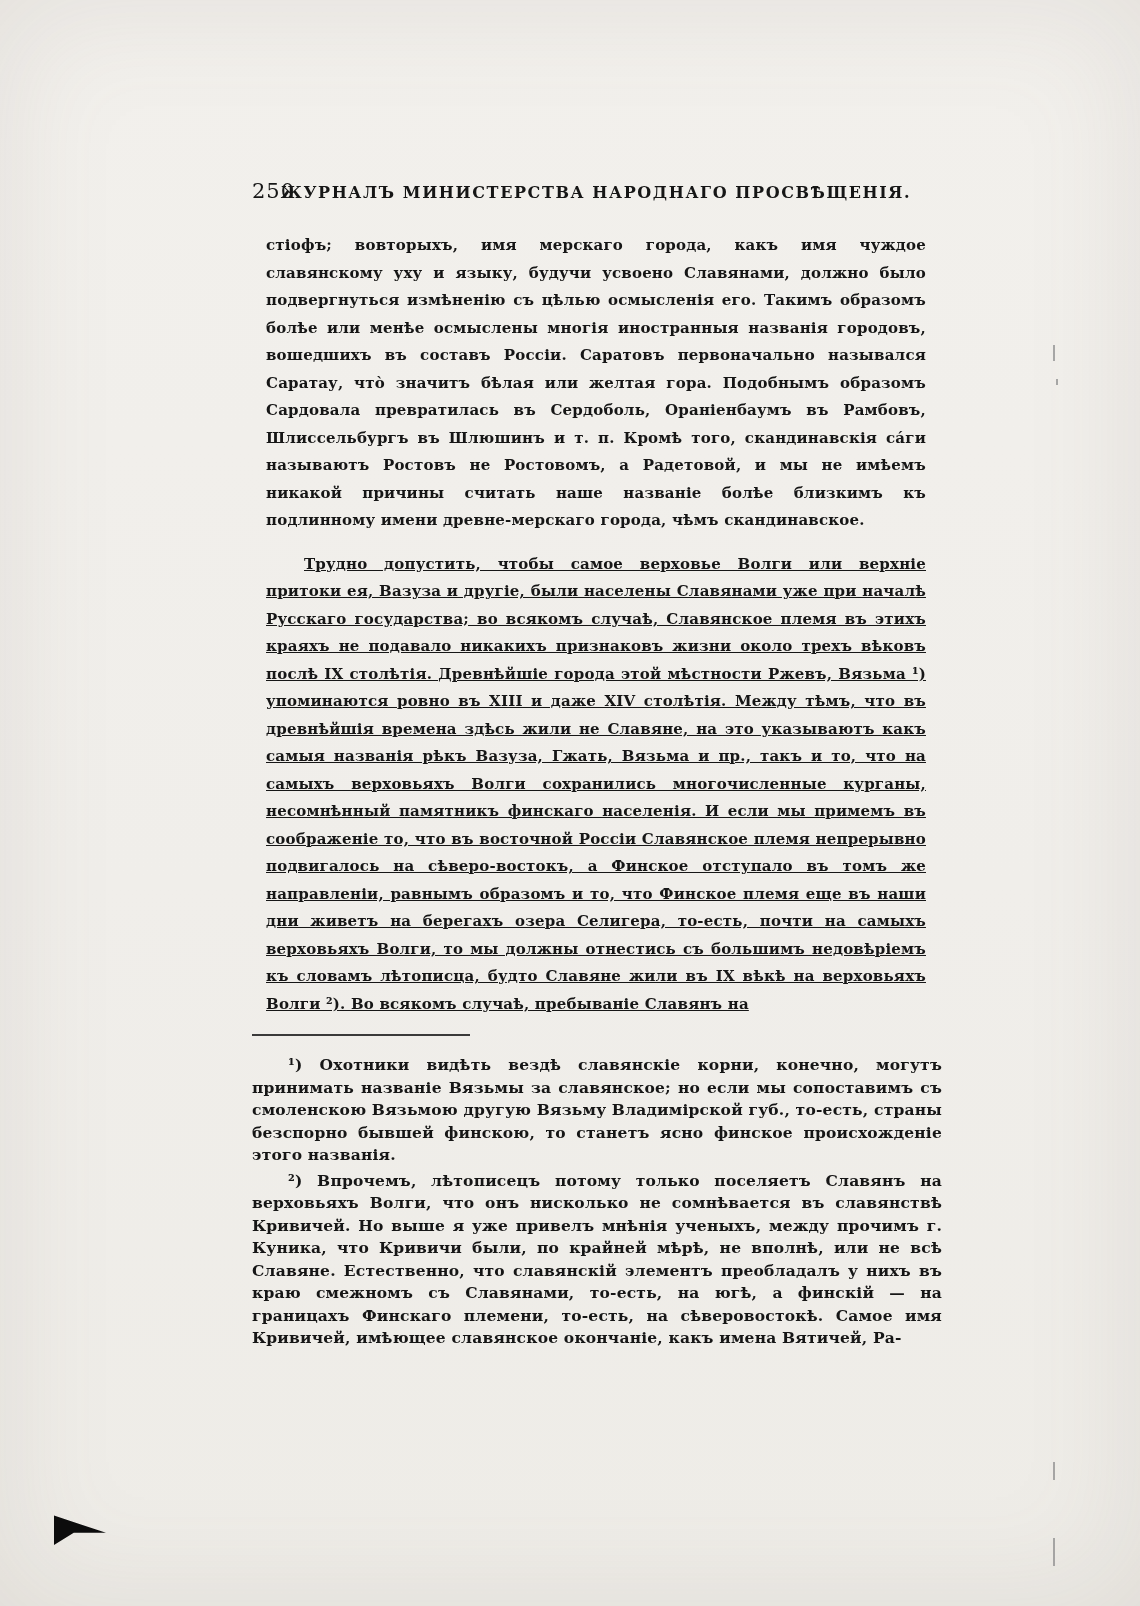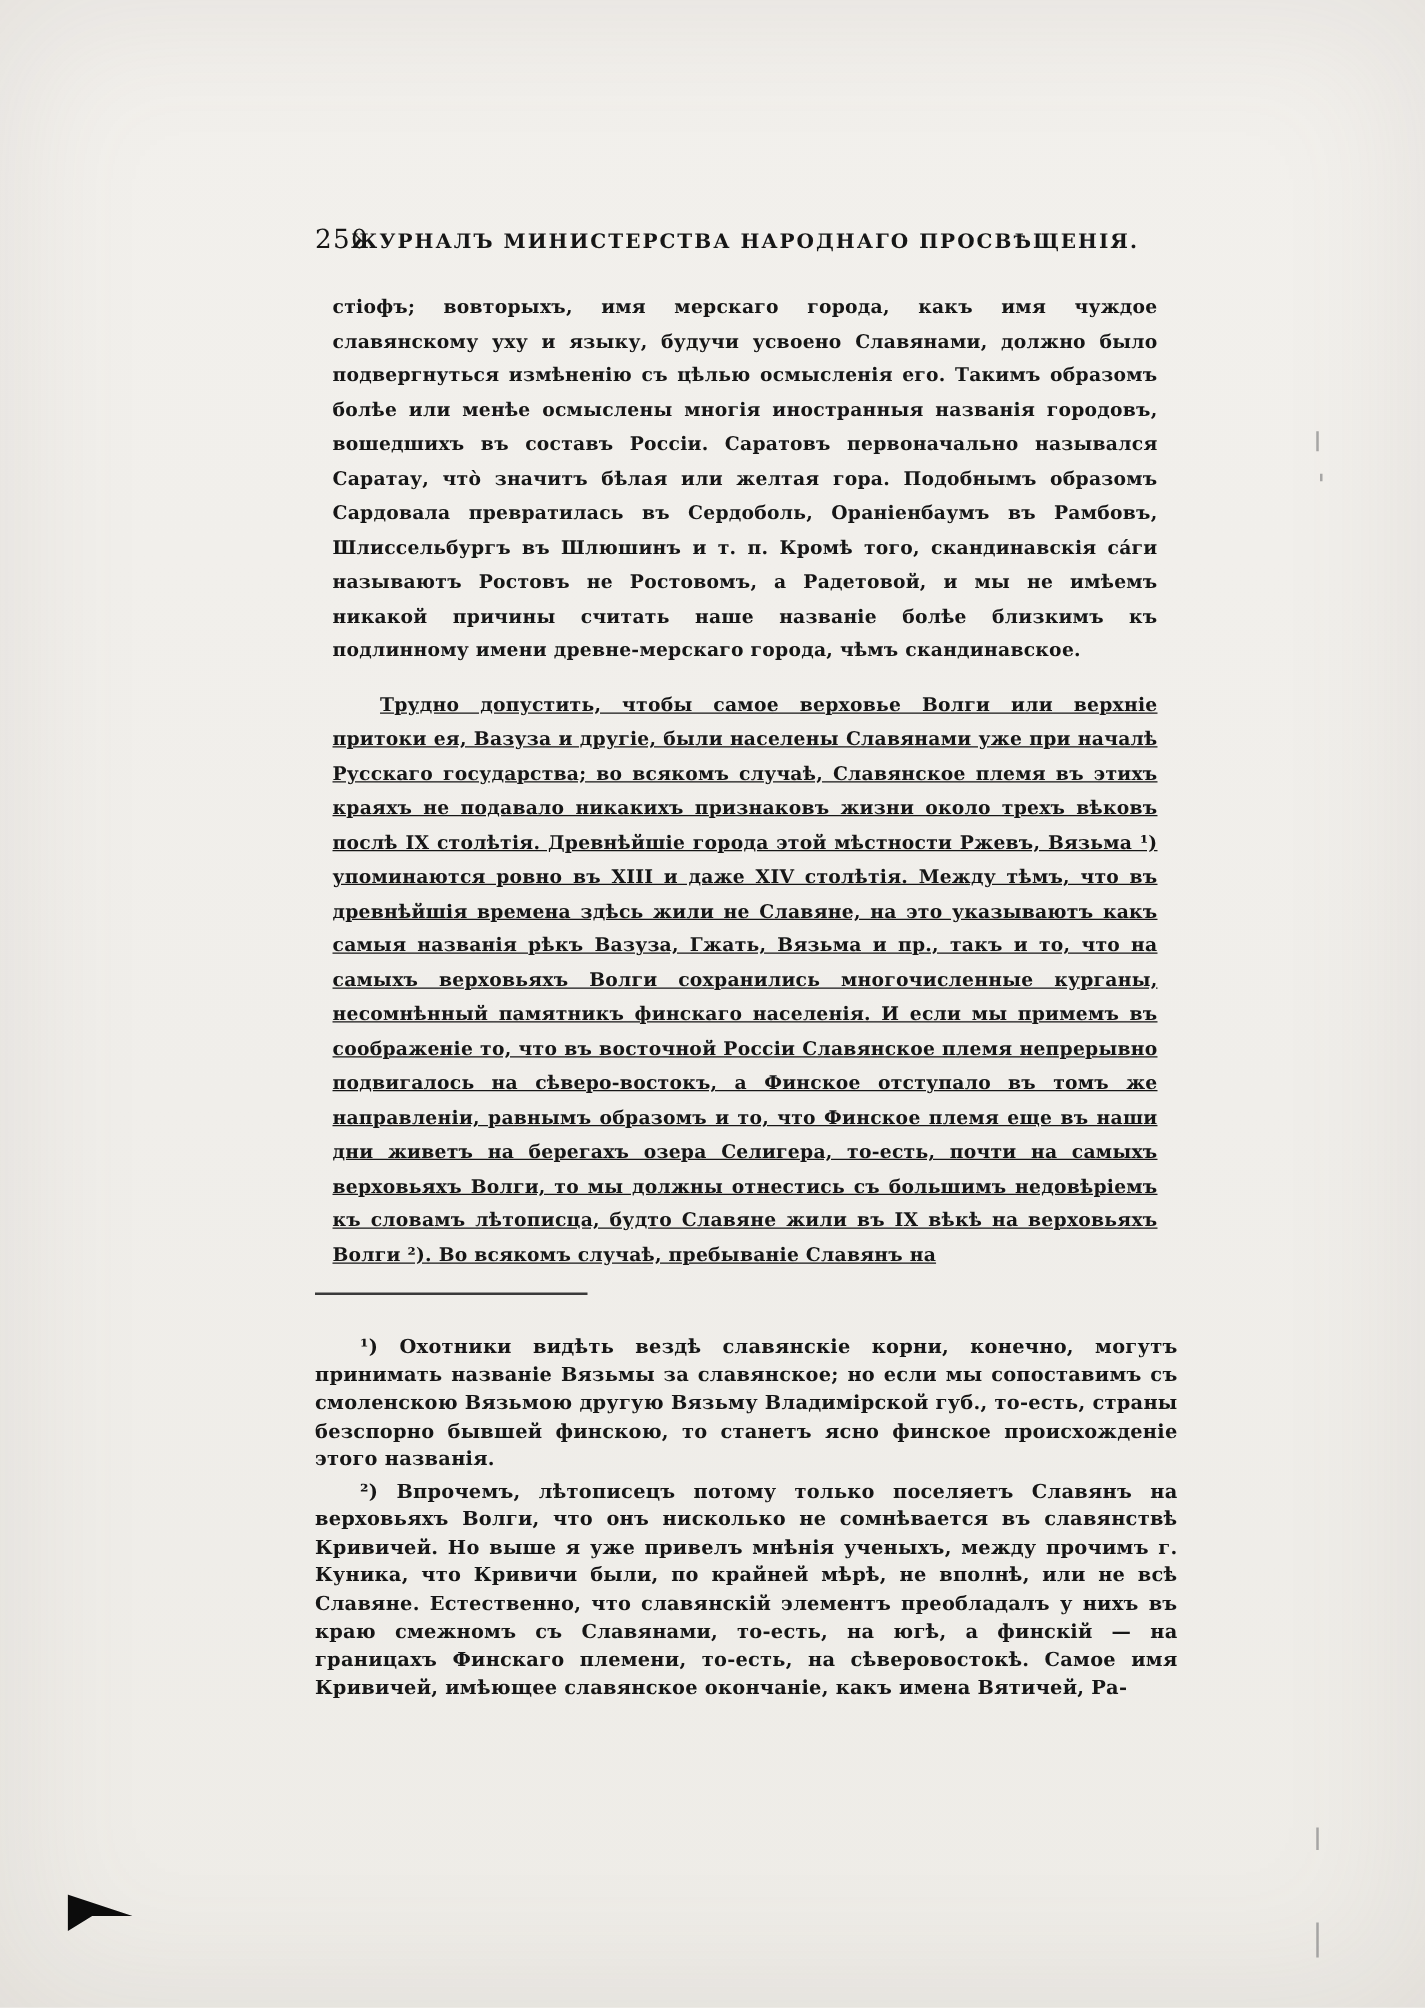--- a/index.html
+++ b/index.html
@@ -54,21 +54,21 @@
     letter-spacing: 0.2px;
   }
   .body-text p.indent { text-indent: 38px; text-decoration: underline; }
   .footnote-separator {
     border: none;
     border-top: 2px solid #3a3a3a;
     width: 218px;
     margin: 16px 0 0 2px;
   }
   .footnotes {
-    margin-top: 30px;
+    margin-top: 18px;
     padding-left: 2px;
   }
   .footnotes p {
     margin: 0 0 3px 0;
     font-size: 15.5px;
     font-weight: bold;
     line-height: 22.5px;
     text-align: justify;
     text-indent: 36px;
     letter-spacing: 0.2px;

